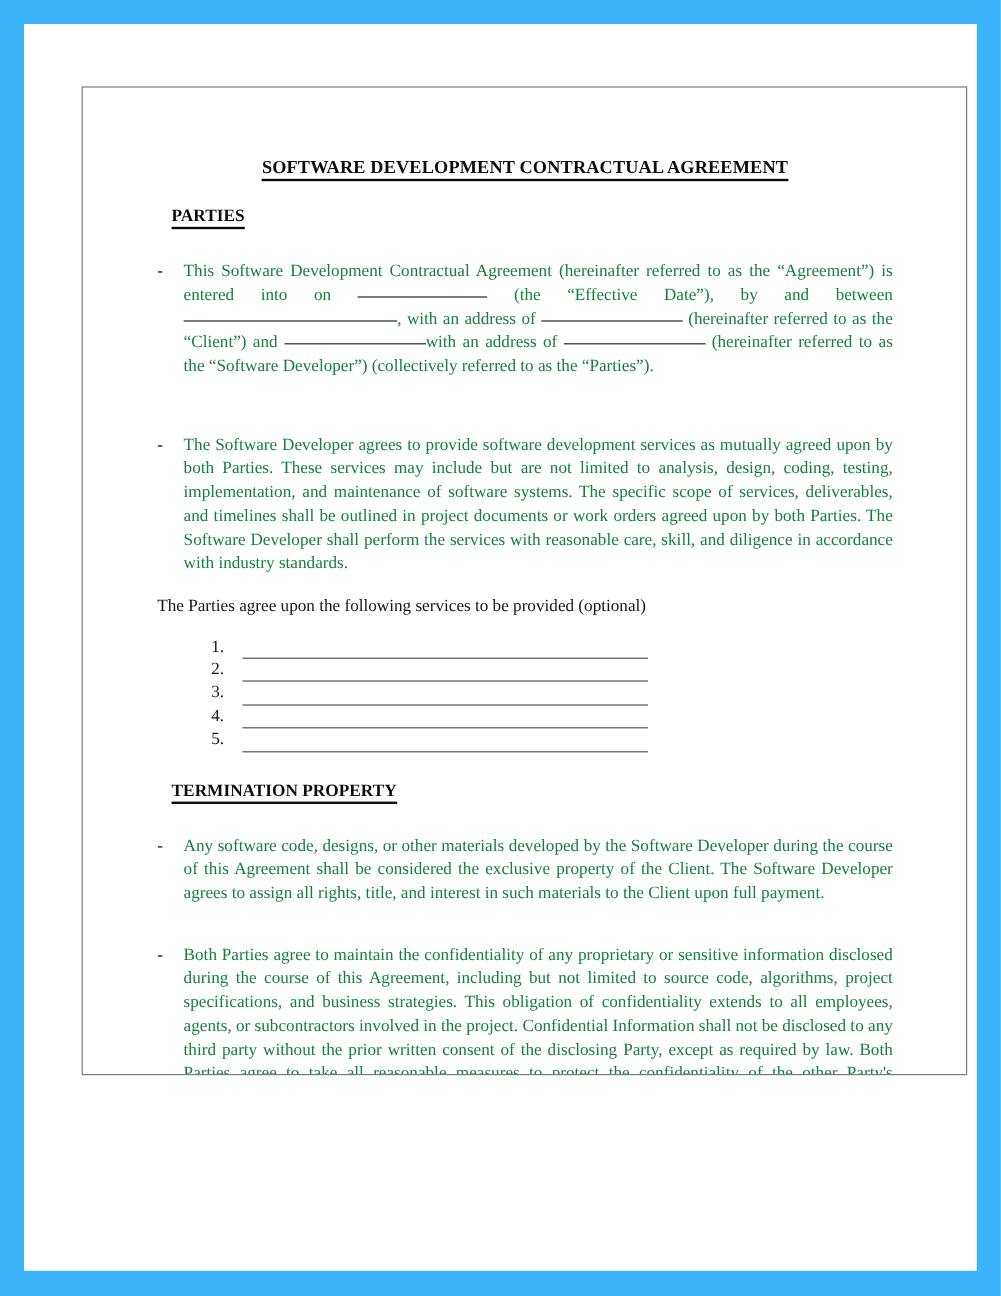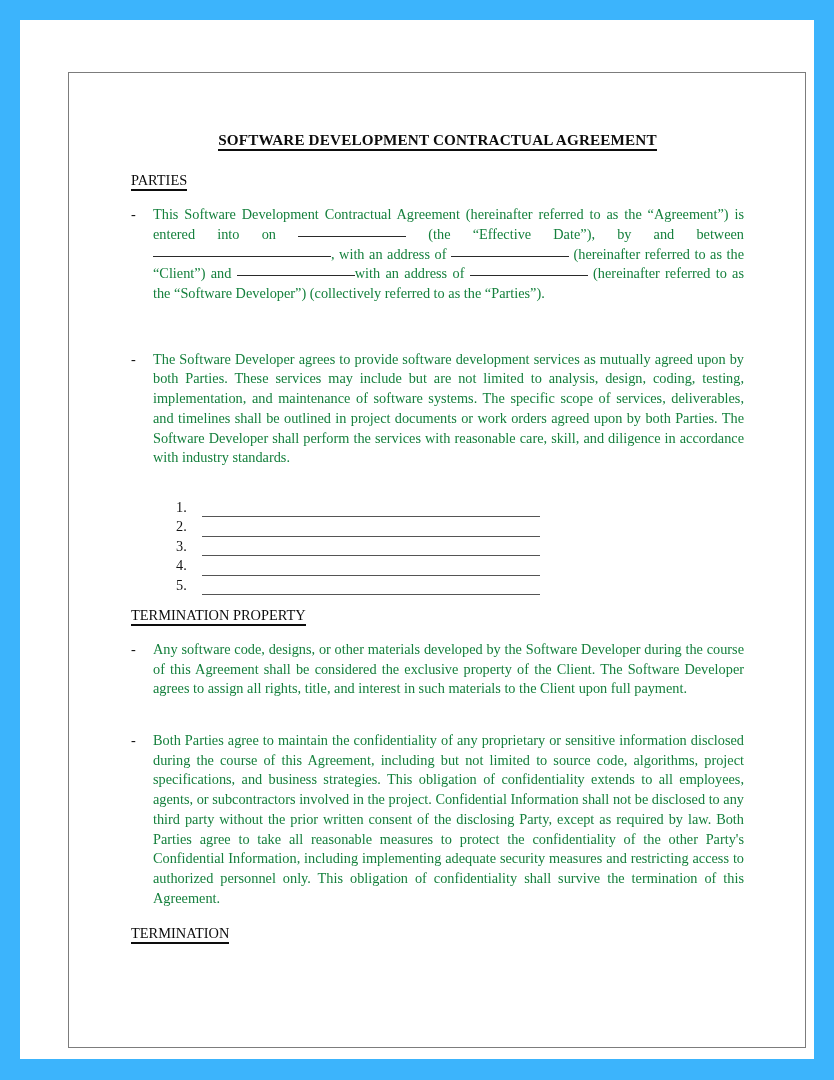--- a/index.html
+++ b/index.html
@@ -21,21 +21,21 @@
     width: 794px;
     height: 1039px;
     background: #ffffff;
   }
 
   .doc-frame {
     position: absolute;
     left: 48px;
     top: 52px;
     width: 738px;
-    height: 976px;
+    height: 824px;
     border: 1px solid #7c7c7c;
     box-sizing: border-box;
     background: #ffffff;
     overflow: hidden;
   }
 
   .doc-body {
     position: absolute;
     left: 62px;
     top: 58px;
@@ -50,24 +50,24 @@
     color: #0d0d0d;
     margin: 0 0 22px 0;
     line-height: 1.2;
   }
   .doc-title span {
     border-bottom: 2px solid #0d0d0d;
     padding-bottom: 1px;
   }
 
   .section-heading {
-    font-weight: normal;
+    font-weight: bold;
     font-size: 14.4px;
     color: #0d0d0d;
-    margin: 0;
+    margin: 12px;
     line-height: 1.25;
   }
   .section-heading span {
     border-bottom: 2px solid #0d0d0d;
     padding-bottom: 1px;
   }
 
   .para-row {
     display: flex;
     align-items: flex-start;
@@ -173,20 +173,21 @@
 
       <div class="gap-md"></div>
 
       <div class="para-row">
         <div class="bullet-dash">-</div>
         <div class="para-text">The Software Developer agrees to provide software development services as mutually agreed upon by both Parties. These services may include but are not limited to analysis, design, coding, testing, implementation, and maintenance of software systems. The specific scope of services, deliverables, and timelines shall be outlined in project documents or work orders agreed upon by both Parties. The Software Developer shall perform the services with reasonable care, skill, and diligence in accordance with industry standards.</div>
       </div>
 
       <div class="gap-md"></div>
 
+      <div class="plain-para">The Parties agree upon the following services to be provided (optional)</div>
 
       <ul class="numbered-list">
         <li>
           <span class="num-label">1.</span>
           <span class="num-rule"></span>
         </li>
         <li>
           <span class="num-label">2.</span>
           <span class="num-rule"></span>
         </li>

